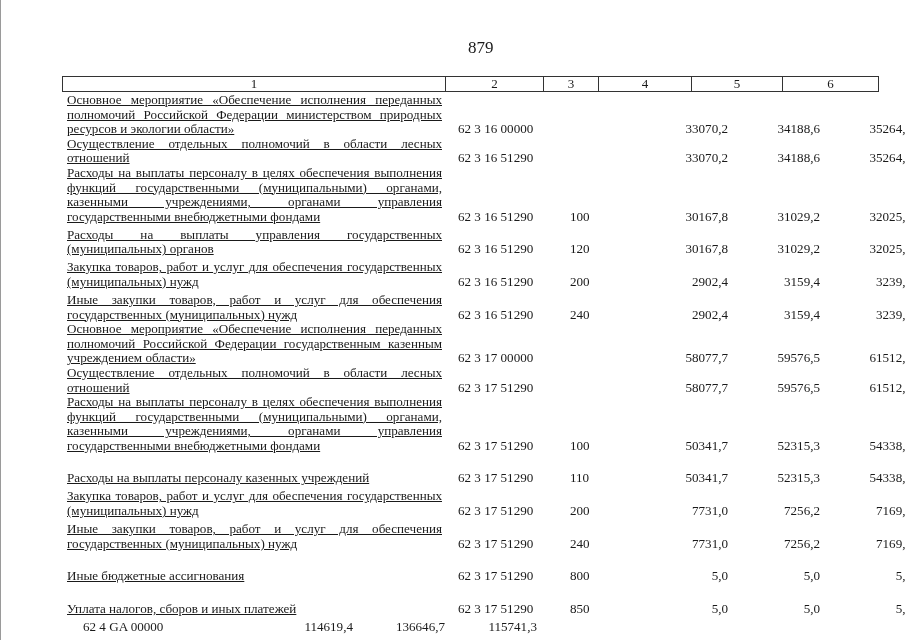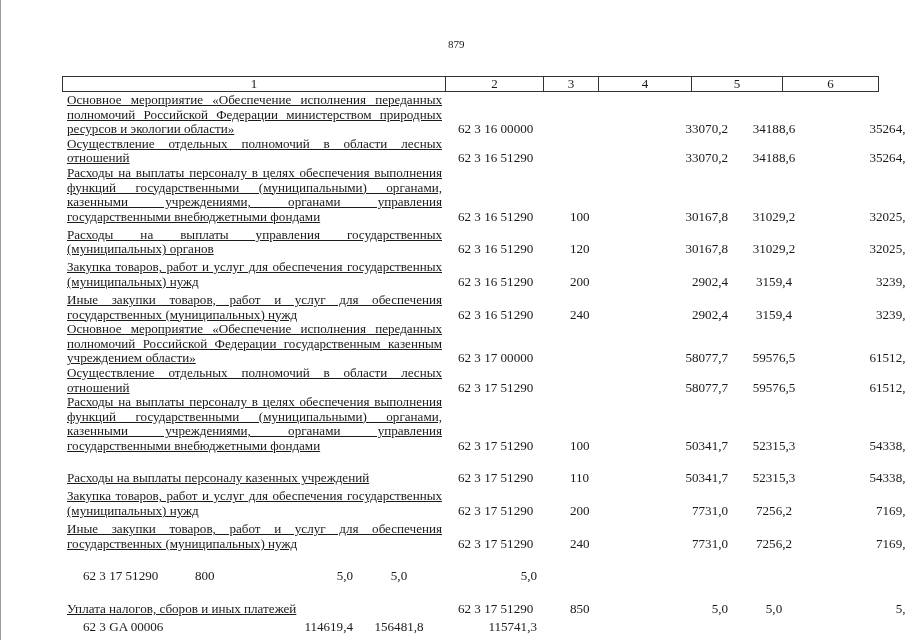--- a/index.html
+++ b/index.html
@@ -1,37 +1,37 @@
 <!DOCTYPE html>
 <html><head>
 <meta charset="utf-8">
 <style>
   html, body { margin: 0; padding: 0; }
   body {
     width: 905px; height: 640px; background: #ffffff; position: relative; overflow: hidden;
     font-family: "Liberation Serif", serif; color: #1a1a1a;
   }
   .left-edge { position: absolute; left: 0; top: 0; width: 1px; height: 640px; background: #9a9a9a; }
-  .page-number { position: absolute; left: 448px; top: 38px; font-size: 11px; }
+  .page-number { position: absolute; left: 468px; top: 38px; font-size: 17px; }
   .hdr {
     position: absolute; top: 76px; left: 62px; height: 16px;
     display: flex; border: 1px solid #333; box-sizing: border-box;
   }
   .hdr div {
     box-sizing: border-box; border-left: 1px solid #333; text-align: center;
     font-size: 13px; line-height: 14px;
   }
   .hdr div:first-child { border-left: none; }
   .rows { position: absolute; top: 93px; left: 67px; }
   .row { display: flex; align-items: flex-end; font-size: 13.1px; line-height: 14.6px; }
   .c1 { width: 375px; text-align: justify; text-align-last: left; text-decoration: underline; }
   .c2 { width: 112px; padding-left: 16px; white-space: nowrap; }
   .c3 { width: 50px; padding-left: 0; white-space: nowrap; margin-top: 18px; }
   .c4 { width: 108px; text-align: right; white-space: nowrap; }
-  .c5 { width: 92px; text-align: center; white-space: nowrap; }
+  .c5 { width: 92px; text-align: right; white-space: nowrap; }
   .c6 { width: 92px; text-align: right; white-space: nowrap; }
 </style>
 </head>
 <body>
 
 <div class="left-edge"></div>
 <div class="page-number">879</div>
 
 <div class="hdr">
   <div style="width:382px">1</div>
@@ -133,34 +133,35 @@
     </div>
     <div class="row">
       <div class="c1">Иные закупки товаров, работ и услуг для обеспечения государственных (муниципальных) нужд</div>
       <div class="c2">62 3 17 51290</div>
       <div class="c3">240</div>
       <div class="c4">7731,0</div>
       <div class="c5">7256,2</div>
       <div class="c6">7169,8</div>
     </div>
     <div class="row">
+      <div class="c1">Иные бюджетные ассигнования</div>
       <div class="c2">62 3 17 51290</div>
       <div class="c3">800</div>
       <div class="c4">5,0</div>
       <div class="c5">5,0</div>
       <div class="c6">5,0</div>
     </div>
     <div class="row">
       <div class="c1">Уплата налогов, сборов и иных платежей</div>
       <div class="c2">62 3 17 51290</div>
       <div class="c3">850</div>
       <div class="c4">5,0</div>
       <div class="c5">5,0</div>
       <div class="c6">5,0</div>
     </div>
     <div class="row">
-      <div class="c2">62 3 GA 00006</div>
+      <div class="c2">62 4 GA 00000</div>
       <div class="c3"></div>
       <div class="c4">114619,4</div>
-      <div class="c5">156481,8</div>
+      <div class="c5">136646,7</div>
       <div class="c6">115741,3</div>
     </div>
   </div>
 
 </body></html>

